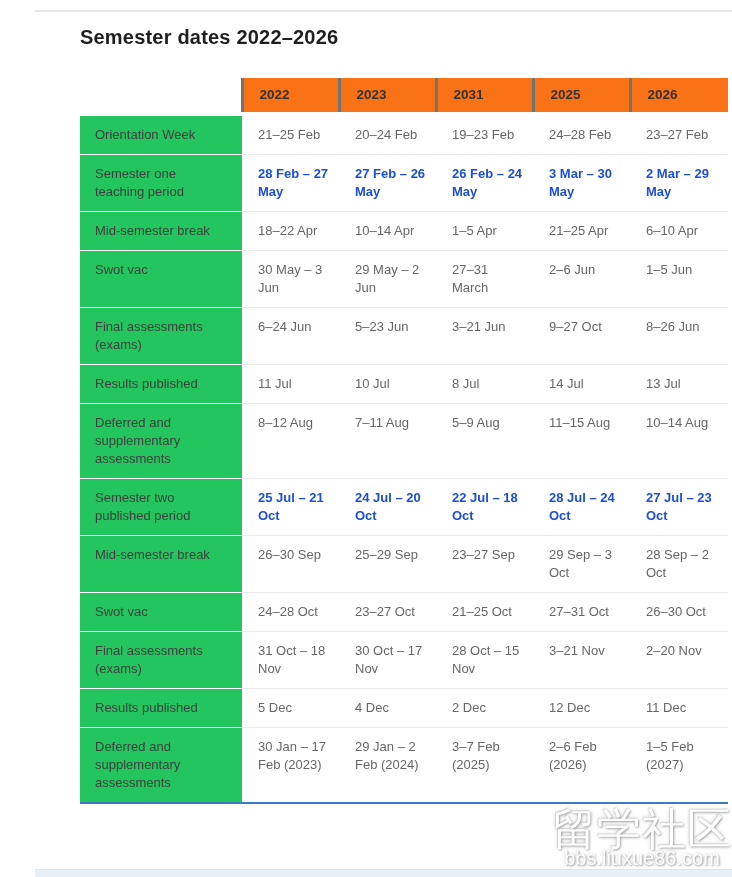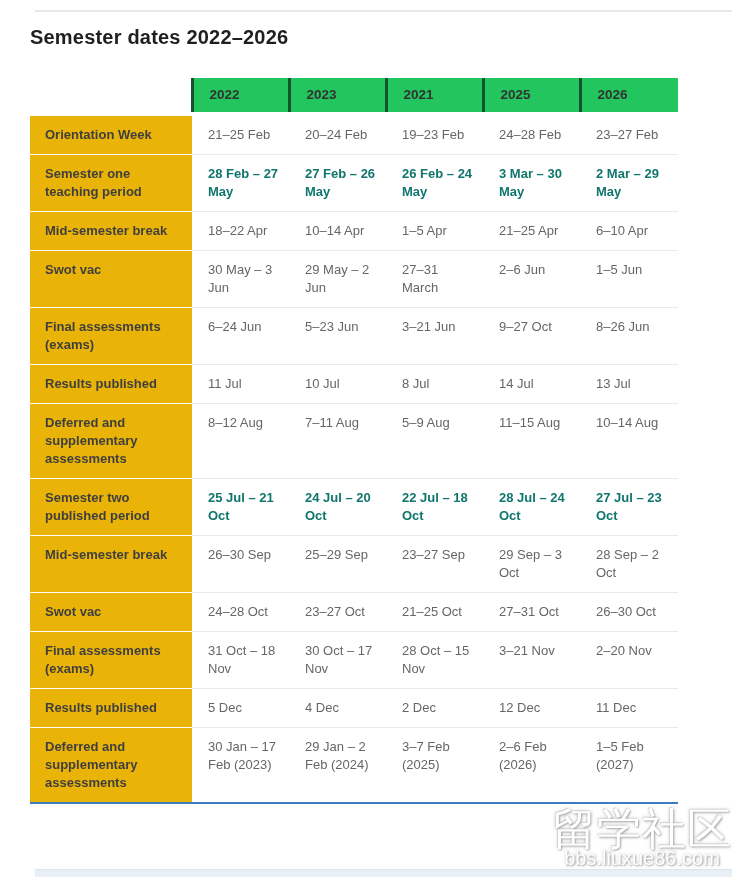--- a/index.html
+++ b/index.html
@@ -13,21 +13,21 @@
   }
   .top-divider {
     position: absolute;
     top: 10px;
     left: 35px;
     width: 697px;
     height: 2px;
     background: #e8e8e8;
   }
   .content {
-    padding: 26px 34px 0 30px;
+    padding: 26px 34px 0 80px;
   }
   h1.page-title {
     font-size: 20px;
     font-weight: bold;
     color: #1f1f1f;
     letter-spacing: 0.2px;
     margin-bottom: 29px;
   }
   table.sem-table {
     width: 648px;
@@ -35,47 +35,47 @@
     table-layout: fixed;
     border-bottom: 2px solid #3a7cbe;
   }
   table.sem-table th, table.sem-table td {
     text-align: left;
     vertical-align: top;
     font-size: 13px;
     line-height: 18px;
   }
   thead th.year-cell {
-    background: #22c55e;
+    background: #f97316;
     color: #333333;
     font-weight: bold;
     padding: 8px 6px 8px 16px;
-    border-left: 3px solid #14532d;
+    border-left: 3px solid #737373;
     border-bottom: 4px solid #ffffff;
     font-size: 13.5px;
   }
   thead th.corner-cell {
     background: #ffffff;
     border-bottom: 4px solid #ffffff;
   }
   tbody th.row-label {
-    background: #eab308;
+    background: #22c55e;
     color: #3f3f3f;
-    font-weight: bold;
+    font-weight: normal;
     padding: 10px 14px 10px 15px;
     border-bottom: 1px solid #fbfbfb;
   }
   tbody td.date-cell {
     color: #666666;
     padding: 10px 8px 10px 16px;
     border-bottom: 1px solid #e9e9e9;
     background: #ffffff;
   }
   tbody tr.bold-row td.date-cell {
-    color: #0f766e;
+    color: #1d4ed8;
     font-weight: bold;
   }
   .bottom-strip {
     position: absolute;
     left: 35px;
     bottom: 0;
     width: 697px;
     height: 8px;
     background: #e9eff7;
     border-top: 1px solid #d9e4f0;
@@ -119,21 +119,21 @@
         <col style="width:97px">
         <col style="width:97px">
         <col style="width:97px">
         <col style="width:98px">
     </colgroup>
     <thead>
       <tr>
           <th class="corner-cell"></th>
           <th class="year-cell">2022</th>
           <th class="year-cell">2023</th>
-          <th class="year-cell">2021</th>
+          <th class="year-cell">2031</th>
           <th class="year-cell">2025</th>
           <th class="year-cell">2026</th>
         </tr>
     </thead>
     <tbody>
         <tr>
           <th class="row-label">Orientation Week</th>
           <td class="date-cell">21–25 Feb</td>
           <td class="date-cell">20–24 Feb</td>
           <td class="date-cell">19–23 Feb</td>

